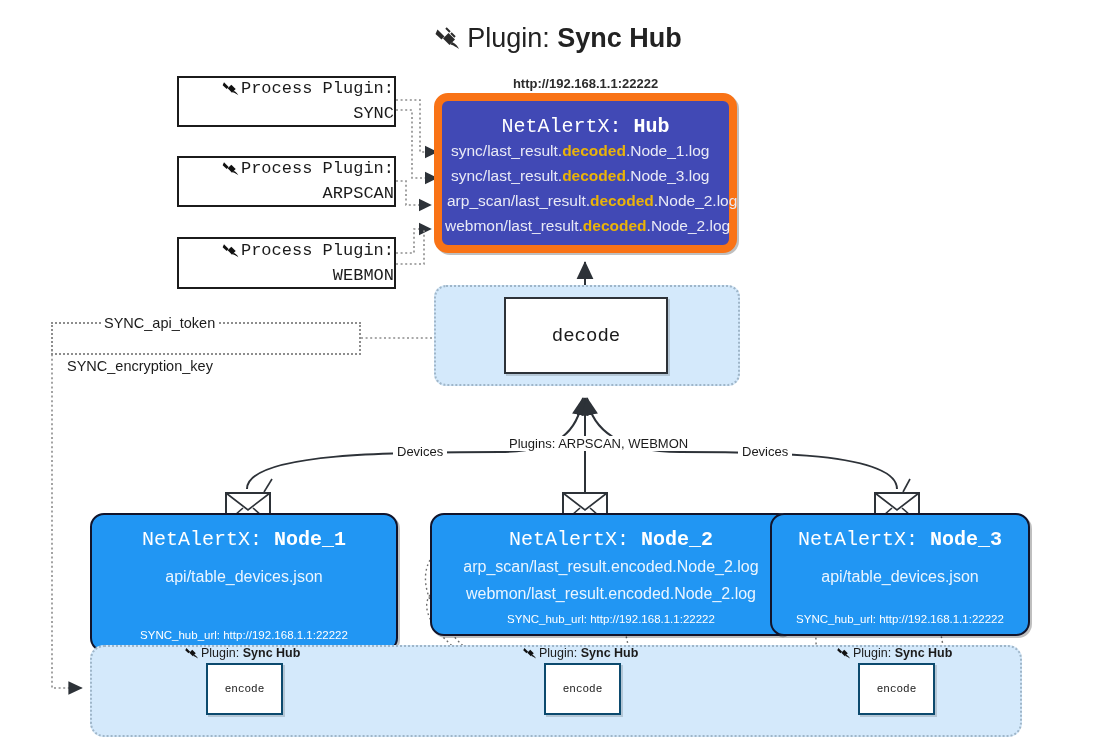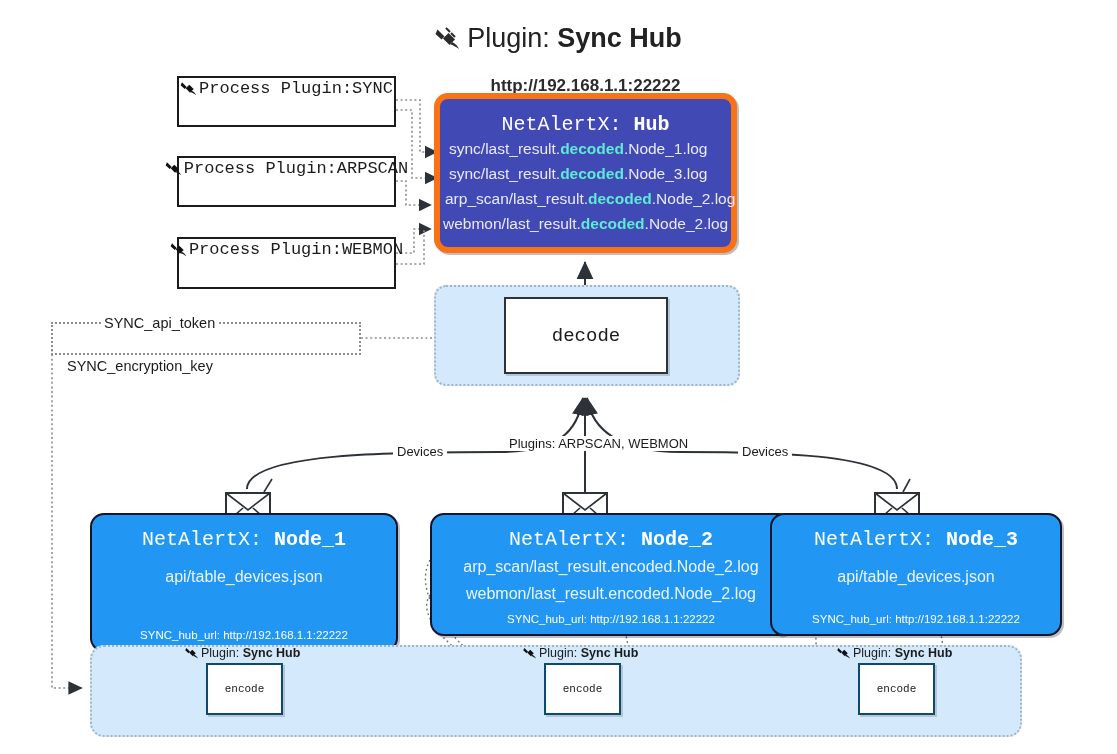--- a/index.html
+++ b/index.html
@@ -9,34 +9,34 @@
   svg.layer{position:absolute;left:0;top:0;width:1117px;height:754px;pointer-events:none;}
 
   
   #title{left:0;top:16px;width:1117px;text-align:center;font-size:27px;line-height:44px;color:#222;}
   #title .plug{display:inline-block;vertical-align:-3px;margin-right:6px;}
   #title .t-strong{font-weight:bold;}
 
   
   .procbox{background:#fff;border:2px solid #1b1b1b;box-sizing:border-box;
            font-family:"Liberation Mono","DejaVu Sans Mono",monospace;font-size:17px;
-           text-align:center;color:#1b1b1b;display:flex;flex-direction:row;
-           align-items:flex-start;justify-content:center;line-height:22px;}
+           text-align:center;color:#1b1b1b;display:flex;flex-direction:column;
+           align-items:flex-end;justify-content:center;line-height:22px;}
   .procbox .l1{white-space:nowrap;}
   .procbox .l1 .plug{display:inline-block;vertical-align:-3px;margin-right:1px;}
 
   
-  #hub{left:434px;top:93px;width:303px;height:160px;background:#4149b5;border:6px solid #f97316;
+  #hub{left:434px;top:93px;width:303px;height:160px;background:#4149b5;border:8px solid #f97316;
        border-radius:14px;box-sizing:border-box;box-shadow:2px 2px 0 rgba(0,0,0,.25);}
   #hub-title{margin-top:14px;text-align:center;font-family:"Liberation Mono","DejaVu Sans Mono",monospace;
              font-size:20px;color:#ffffff;}
   #hub-title b{font-weight:bold;}
   .hublog{color:#e9eaf6;font-size:15.5px;line-height:25px;padding-left:9px;white-space:nowrap;}
-  .hublog b{font-weight:bold;color:#5eead4;}
-  #hub-url{left:434px;top:76px;width:303px;text-align:center;font-size:17px;color:#2b2b2b;font-weight:bold;}
+  .hublog b{font-weight:bold;color:#eab308;}
+  #hub-url{left:434px;top:76px;width:303px;text-align:center;font-size:13px;color:#2b2b2b;font-weight:bold;}
 
   
   #decode-wrap{left:434px;top:285px;width:306px;height:101px;background:#d4e9fb;
                border:2px dotted #9fb6c9;border-radius:12px;box-sizing:border-box;}
   #decode{left:504px;top:297px;width:164px;height:77px;background:#fff;border:2px solid #2d3238;
           box-sizing:border-box;display:flex;align-items:center;justify-content:center;
           font-family:"Liberation Mono","DejaVu Sans Mono",monospace;font-size:19px;color:#1b1b1b;
           box-shadow:2px 2px 0 rgba(0,0,0,.15);}
 
   
@@ -56,21 +56,21 @@
   .node{border:2px solid #11142b;border-radius:14px;box-sizing:border-box;background:#2196f3;
         box-shadow:2px 2px 0 rgba(0,0,0,.25);}
   .node-title{margin-top:13px;text-align:center;font-family:"Liberation Mono","DejaVu Sans Mono",monospace;
               font-size:20px;color:#ffffff;}
   .node-title b{font-weight:bold;}
   .node-line{text-align:center;color:#eaf5ff;font-size:16px;line-height:27px;white-space:nowrap;}
   .node-foot{position:absolute;left:0;bottom:9px;width:100%;text-align:center;font-size:11.5px;
              color:#ffffff;white-space:nowrap;}
   #node1{left:90px;top:513px;width:308px;height:139px;}
   #node2{left:430px;top:513px;width:362px;height:123px;}
-  #node3{left:770px;top:513px;width:292px;height:123px;}
+  #node3{left:770px;top:513px;width:260px;height:123px;}
   #node1 .node-lines{margin-top:12px;}
   #node2 .node-lines{margin-top:2px;}
   #node3 .node-lines{margin-top:12px;}
 
   
   #plugin-row{left:90px;top:645px;width:932px;height:92px;background:#d4e9fb;
               border:2px dotted #9fb6c9;border-radius:14px;box-sizing:border-box;}
   .plug-group-label{font-size:12.5px;color:#1b1b1b;white-space:nowrap;}
   .plug-group-label b{font-weight:bold;}
   .plug-group-label .plug{display:inline-block;vertical-align:-2px;margin-right:2px;}

